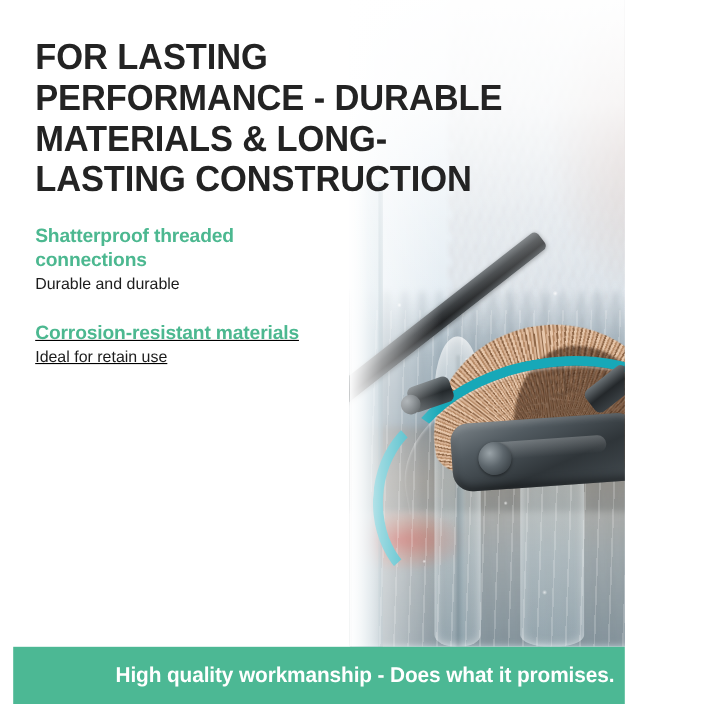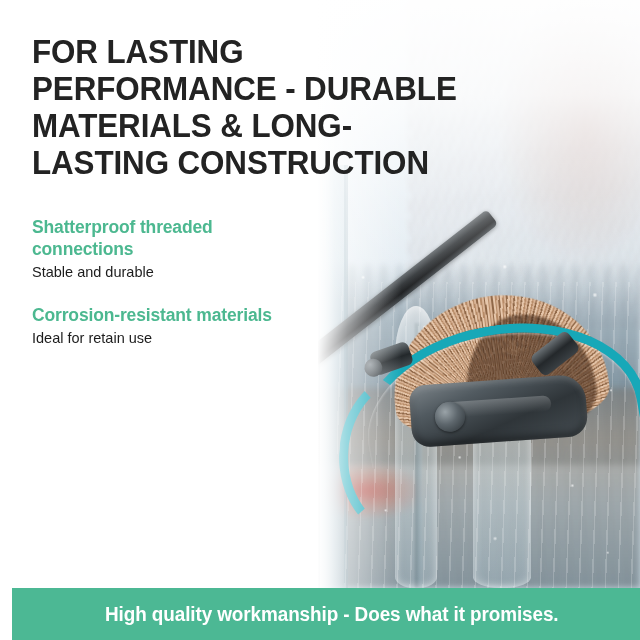--- a/index.html
+++ b/index.html
@@ -9,21 +9,21 @@
   }
   body {
     width: 640px;
     height: 640px;
     overflow: hidden;
     font-family: "Liberation Sans", sans-serif;
     -webkit-font-smoothing: antialiased;
   }
   .poster {
     position: relative;
-    width: 640px;
+    width: 568px;
     height: 640px;
     background: #ffffff;
     overflow: hidden;
   }
 
   
   .photo-panel {
     position: absolute;
     left: 318px;
     top: 0;
@@ -317,25 +317,25 @@
     font-size: 33px;
     line-height: 37px;
     letter-spacing: -0.1px;
     transform: scaleX(.95);
     transform-origin: left top;
     margin: 0;
   }
   .features {
     position: absolute;
     left: 32px;
-    top: 216px;
+    top: 203px;
     width: 268px;
   }
   .feature { margin-bottom: 22px; }
-  .feature:last-child { margin-bottom: 4px; }
+  .feature:last-child { margin-bottom: 4px; text-decoration: underline; }
   .feature-title {
     color: #4cb890;
     font-weight: bold;
     font-size: 17.5px;
     line-height: 22px;
     letter-spacing: -0.15px;
     margin: 0 0 3px 0;
   }
   .feature-desc {
     color: #1c1c1c;
@@ -402,21 +402,21 @@
 
     <div class="photo-bloom"></div>
   </div>
 
   <h1 class="headline">FOR LASTING PERFORMANCE - DURABLE MATERIALS &amp; LONG-LASTING CONSTRUCTION</h1>
 
   <div class="features">
 
     <div class="feature">
       <p class="feature-title">Shatterproof threaded connections</p>
-      <p class="feature-desc">Stable and durable</p>
+      <p class="feature-desc">Durable and durable</p>
     </div>
 
 
     <div class="feature">
       <p class="feature-title">Corrosion-resistant materials</p>
       <p class="feature-desc">Ideal for retain use</p>
     </div>
 
   </div>
 

